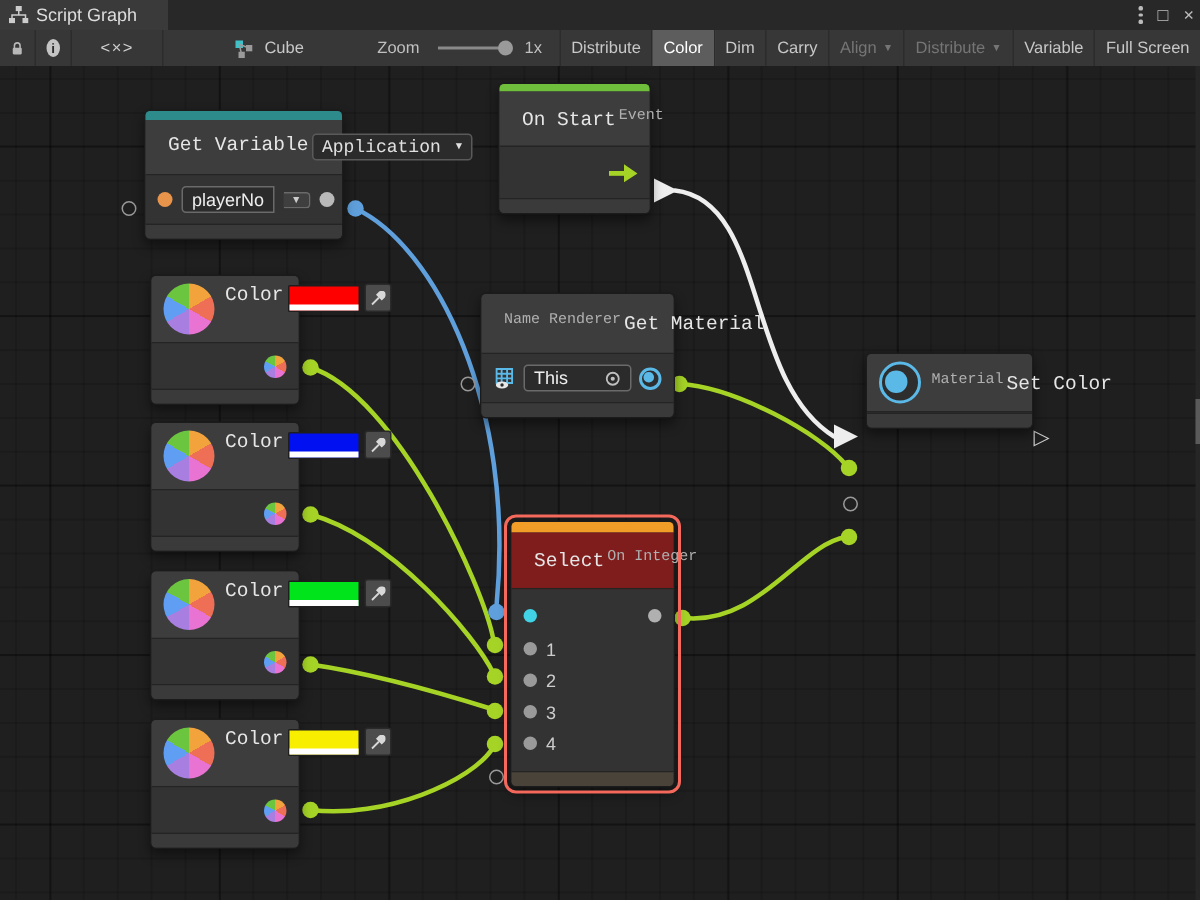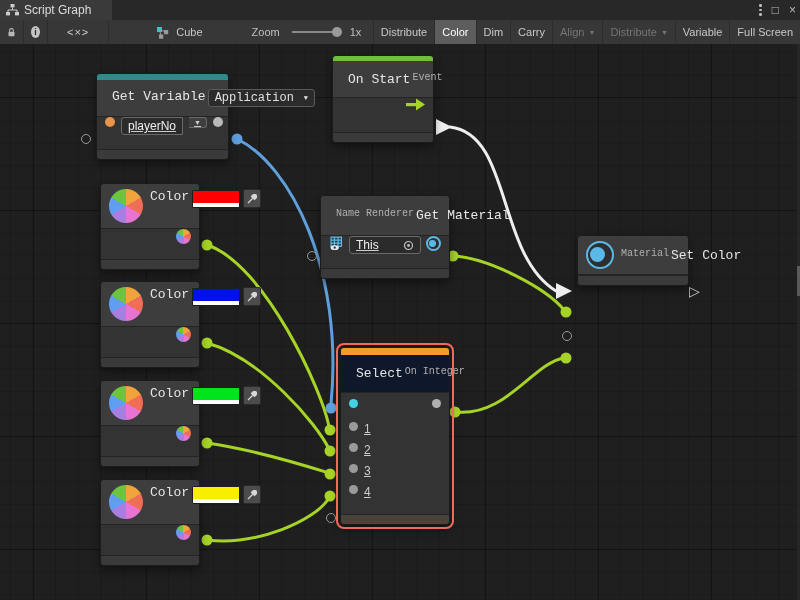--- a/index.html
+++ b/index.html
@@ -45,21 +45,21 @@
   .node{position:absolute;background:#313131;border:1px solid #1b1b1b;border-radius:4px;
         box-shadow:0 4px 8px rgba(0,0,0,.45);font-size:12px;color:#cccccc;}
   .nbar{height:6px;border-radius:3px 3px 0 0;}
   .nhead{background:#3d3d3d;display:flex;align-items:center;gap:7px;padding:5px 8px;
          border-bottom:1px solid #242424;}
   .nhead .col{display:flex;flex-direction:row;gap:2px;font-family:Liberation Mono, monospace;}
   .ntitle{font-size:13px;color:#e6e6e6;white-space:nowrap;}
   .nsmall{font-size:10px;color:#b0b0b0;white-space:nowrap;}
   .nbody{background:#333333;}
   .nfoot{height:9px;background:#3a3a3a;border-top:1px solid #242424;border-radius:0 0 3px 3px;}
-  .nrow{display:flex;align-items:flex-start;gap:6px;padding:0 8px;text-decoration:underline;}
+  .nrow{display:flex;align-items:center;gap:6px;padding:0 8px;}
   .pdot{width:10px;height:10px;border-radius:50%;flex:none;}
   .sdot{width:9px;height:9px;border-radius:50%;flex:none;}
   .wheel{border-radius:50%;flex:none;background:
      conic-gradient(#f2a33c 0 60deg,#ee6e56 0 120deg,#e873d2 0 180deg,#a87fe0 0 240deg,#5f9ef2 0 300deg,#6cc53f 0 360deg);}
   .wheel.big{width:34px;height:34px;}
   .wheel.mini{width:15px;height:15px;}
   .dd{background:#2b2b2b;border:1px solid #5a5a5a;border-radius:3px;padding:1px 6px;
       display:flex;align-items:center;gap:6px;font-size:12px;color:#e0e0e0;}
   .field{background:#2b2b2b;border:1px solid #6a6a6a;border-radius:3px 0 0 3px;
          padding:1px 6px;font-size:12px;color:#eeeeee;}
@@ -376,21 +376,21 @@
     <div class="nbody">
         <div class="nrow" style="height:30px">
       <span class="wheel mini" style="margin-left:auto"></span>
     </div>
       </div>
     <div class="nfoot"></div>
   </div>
 
   <div class="node sel-outline" style="left:340px;top:347px;width:108px">
     <div class="nbar" style="height: 7px; background: rgb(240, 158, 39);"></div>
-    <div class="nhead" style="background:#0f172a">
+    <div class="nhead" style="background:#7f1d1d">
       <svg width="30" height="27" viewBox="0 0 30 27">
         <path d="M2 6 C10 6 10 13.5 17 13.5 M2 21 C10 21 10 13.5 17 13.5" stroke="#9ed331" stroke-width="3.6" fill="none"></path>
         <polygon points="17,7.5 29,13.5 17,19.5" fill="#9ed331"></polygon>
       </svg>
       <div class="col">
         <span class="ntitle">Select</span>
         <span class="nsmall">On Integer</span>
       </div>
     </div>
     <div class="nbody" style="padding:6px 0 8px 0">

